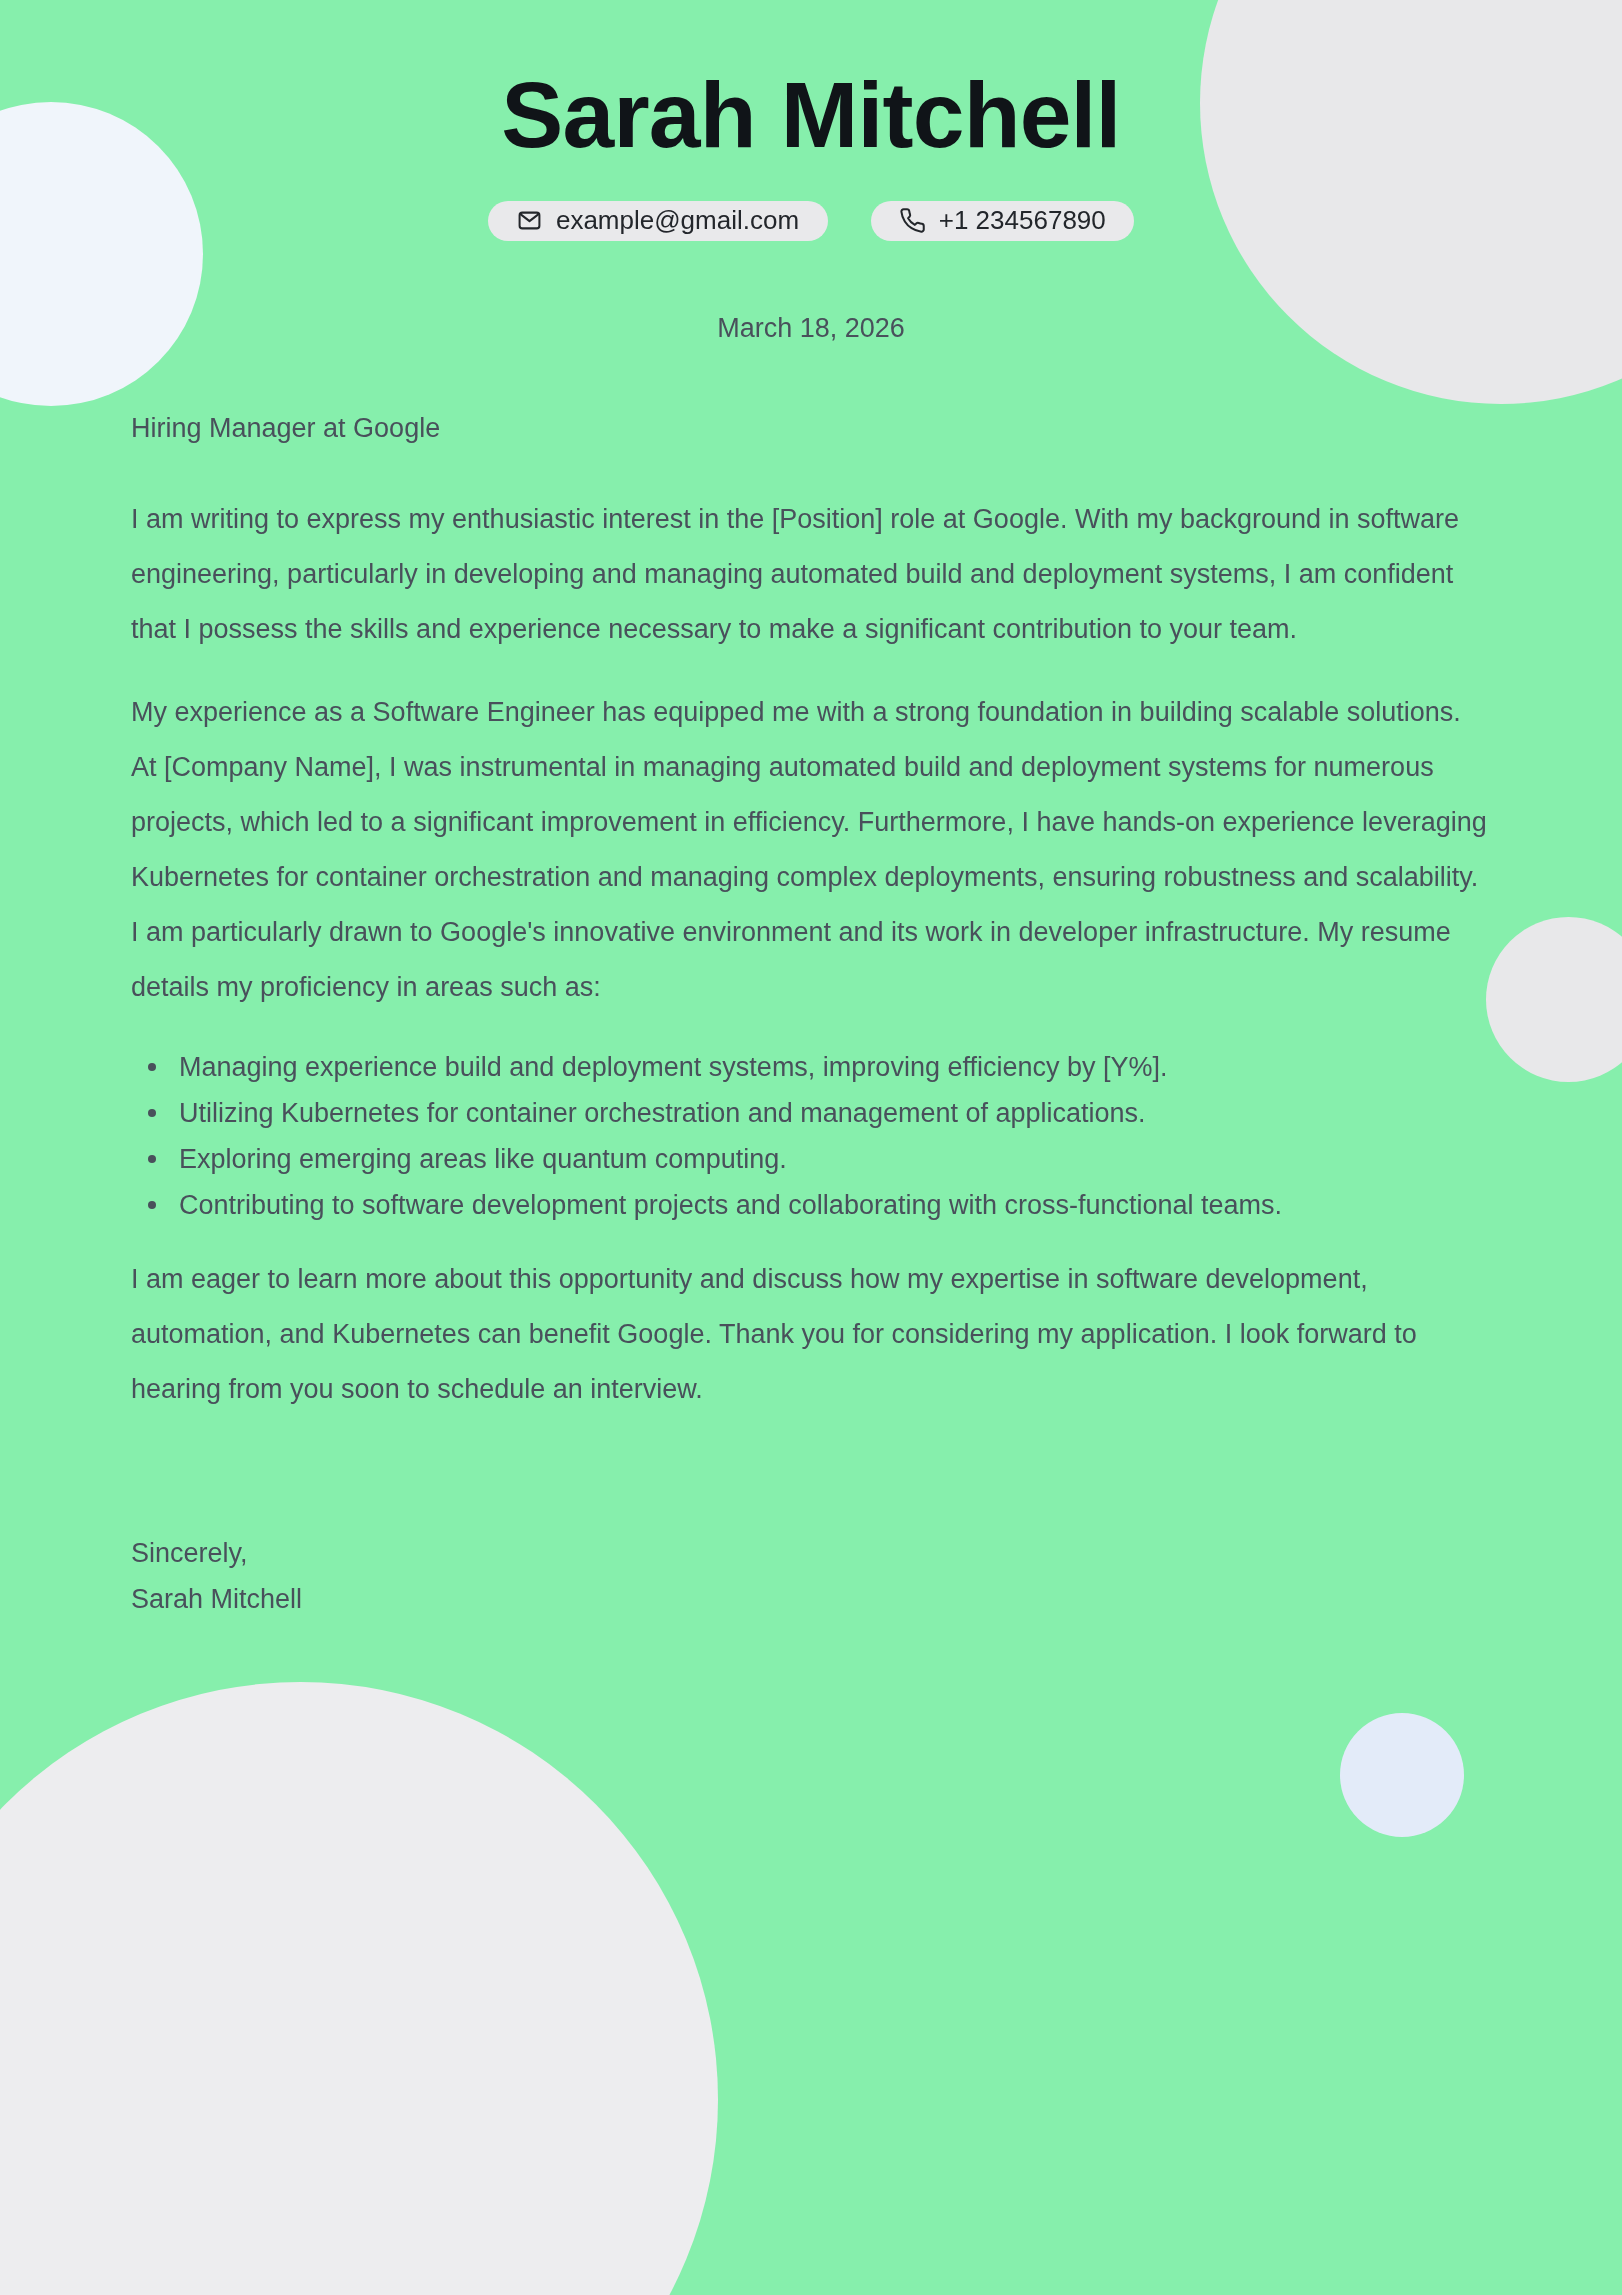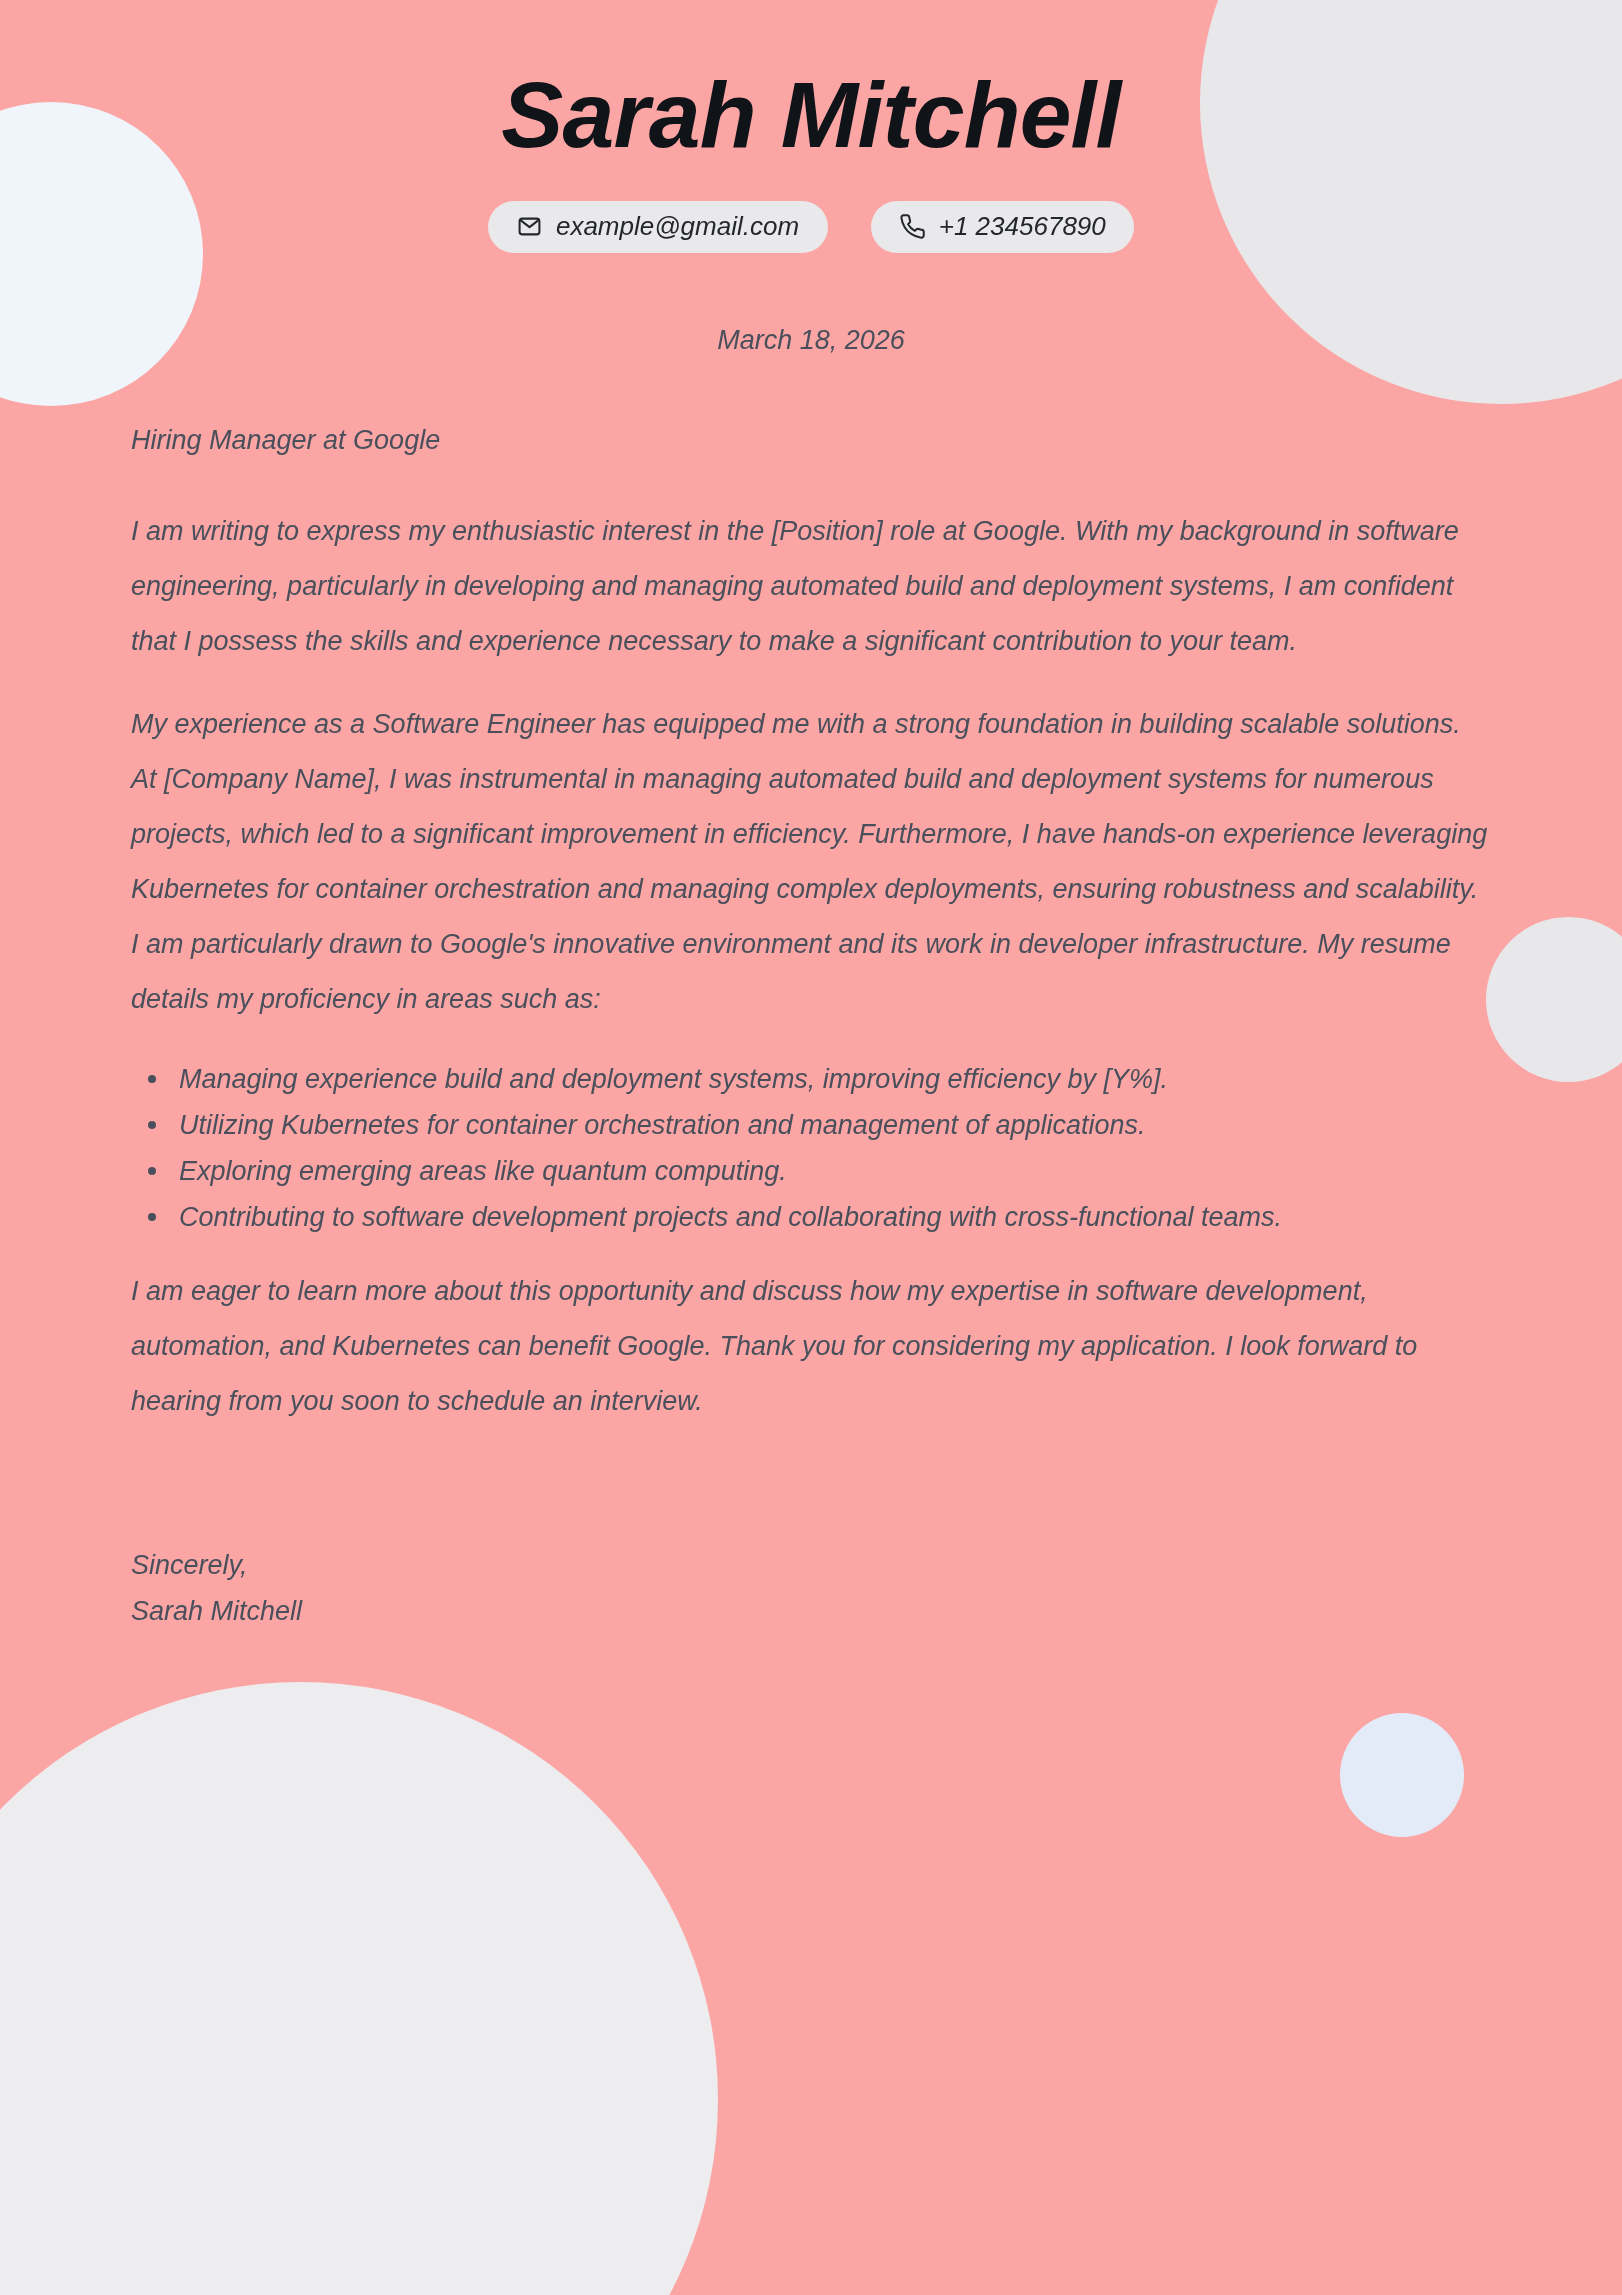--- a/index.html
+++ b/index.html
@@ -1,24 +1,23 @@
 <!DOCTYPE html>
 <html style="font-size:12.7px"><head>
 <meta charset="utf-8">
 <style>
   html, body { margin: 0; padding: 0; background: #ffffff; }
   .page {
     position: relative;
     width: 1622px;
     height: 2295px;
-    background: #fca5a5;
+    background: #86efac;
     overflow: hidden;
     font-family: "Liberation Sans", "DejaVu Sans", sans-serif;
     color: #49505b;
-    font-style: italic;
   }
   .decor { position: absolute; border-radius: 50%; }
   .decor.top-left     { left: -101px; top: 102px;  width: 304px;  height: 304px; }
   .decor.top-right    { left: 1200px; top: -198px; width: 602px;  height: 602px; }
   .decor.mid-right    { left: 1486px; top: 917px; width: 165px;  height: 165px; }
   .decor.bottom-left  { left: -117px; top: 1682px; width: 835px; height: 835px; }
   .decor.bottom-right { left: 1340px; top: 1713px; width: 124px;  height: 124px; }
 
   .content { position: absolute; left: 131px; right: 131px; top: 0; }
 
@@ -34,21 +33,21 @@
   .chips {
     margin-top: 36px;
     display: flex;
     justify-content: center;
     gap: 43px;
   }
   .chip {
     display: inline-flex;
     align-items: center;
     gap: 12.7px;
-    height: 52px;
+    height: 40px;
     padding: 0 28.5px;
     border-radius: 27px;
     font-size: 26px;
     color: #23262b;
     cursor: pointer;
   }
   .chip svg { width: 27px; height: 27px; stroke: #23262b; fill: none; stroke-width: 1.8; stroke-linecap: round; stroke-linejoin: round; }
 
   .date {
     margin-top: 71px;

